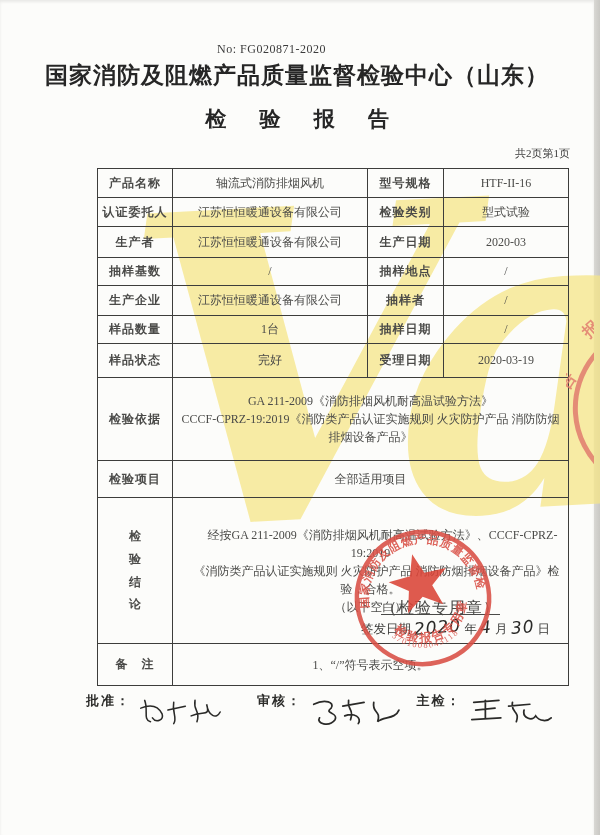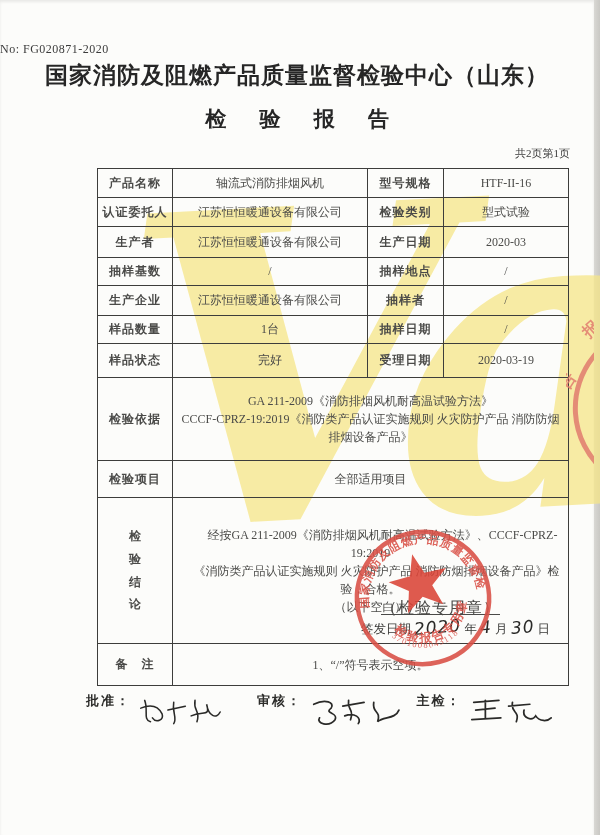--- a/index.html
+++ b/index.html
@@ -25,21 +25,21 @@
     position:absolute; left:130px; top:150px; width:460px; height:520px;
     color:#f6e688; opacity:.75;
     font-family:"DejaVu Serif",serif; font-style:italic; font-weight:bold;
     font-size:430px; line-height:1; letter-spacing:-30px;
     transform:rotate(-3deg);
     z-index:1; pointer-events:none; user-select:none;
   }
 
   
   .doc-no {
-    position:absolute; left:0; top:42px; width:543px; text-align:left;
+    position:absolute; left:0; top:42px; width:543px; text-align:center;
     font-size:12px; color:#3b3b3b; letter-spacing:.5px; z-index:3;
   }
   .main-title {
     position:absolute; left:0; top:60px; width:594px; text-align:center;
     font-size:23px; font-weight:bold; color:#262626; letter-spacing:1px; z-index:3;
   }
   .report-title {
     position:absolute; left:0; top:105px; width:594px; text-align:center;
     font-size:21px; font-weight:bold; color:#262626; letter-spacing:14px;
     text-indent:14px; z-index:3;

